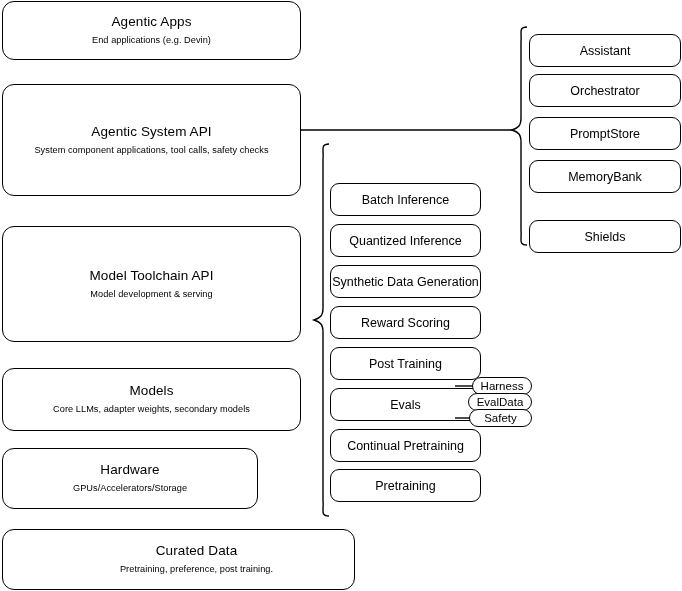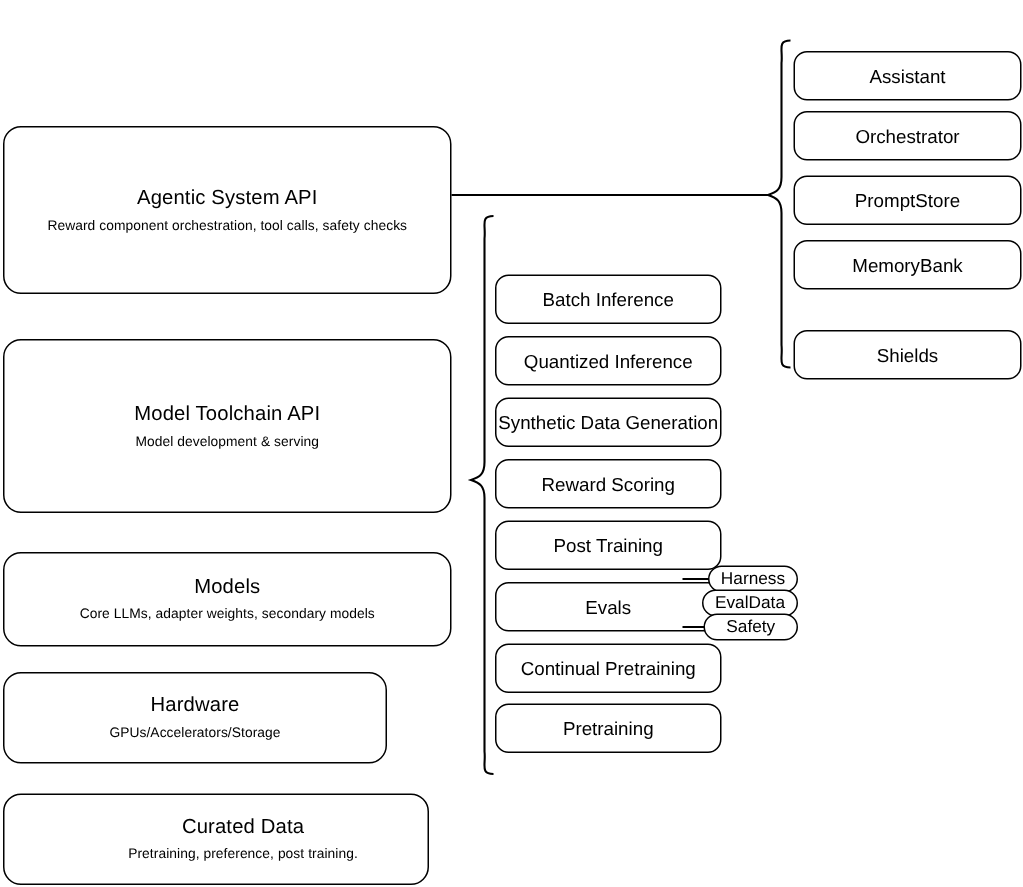--- a/index.html
+++ b/index.html
@@ -102,42 +102,46 @@
              L 323 308
              C 323 316, 320 318, 314 320
              C 320 322, 323 324, 323 332
              L 323 501
              C 324 510, 320 516, 329 516"></path>
 
     <line x1="455" y1="386" x2="478" y2="386"></line>
     <line x1="455" y1="418" x2="478" y2="418"></line>
   </svg>
 
+  <div class="box" style="left:2px; top:1px; width:299px; height:59px;">
+    <div class="layer-title">Agentic Apps</div>
+    <div class="layer-sub">End applications (e.g. Devin)</div>
+  </div>
 
   <div class="box" style="left:2px; top:84px; width:299px; height:112px;">
     <div class="layer-title">Agentic System API</div>
-    <div class="layer-sub">Reward component orchestration, tool calls, safety checks</div>
+    <div class="layer-sub">System component applications, tool calls, safety checks</div>
   </div>
 
   <div class="box" style="left:2px; top:226px; width:299px; height:116px;">
     <div class="layer-title">Model Toolchain API</div>
     <div class="layer-sub">Model development &amp; serving</div>
   </div>
 
   <div class="box" style="left:2px; top:368px; width:299px; height:63px;">
     <div class="layer-title">Models</div>
     <div class="layer-sub">Core LLMs, adapter weights, secondary models</div>
   </div>
 
   <div class="box" style="left:2px; top:448px; width:256px; height:61px;">
     <div class="layer-title">Hardware</div>
     <div class="layer-sub">GPUs/Accelerators/Storage</div>
   </div>
 
-  <div class="box" style="left:2px; top:529px; width:284px; height:61px;padding-left:36px;">
+  <div class="box" style="left:2px; top:529px; width:353px; height:61px;padding-left:36px;">
     <div class="layer-title">Curated Data</div>
     <div class="layer-sub">Pretraining, preference, post training.</div>
   </div>
 
   <div class="pill" style="left:330px; top:183px; width:151px; height:33px;">
     <span>Batch Inference</span>
   </div>
   <div class="pill" style="left:330px; top:224px; width:151px; height:33px;">
     <span>Quantized Inference</span>
   </div>

